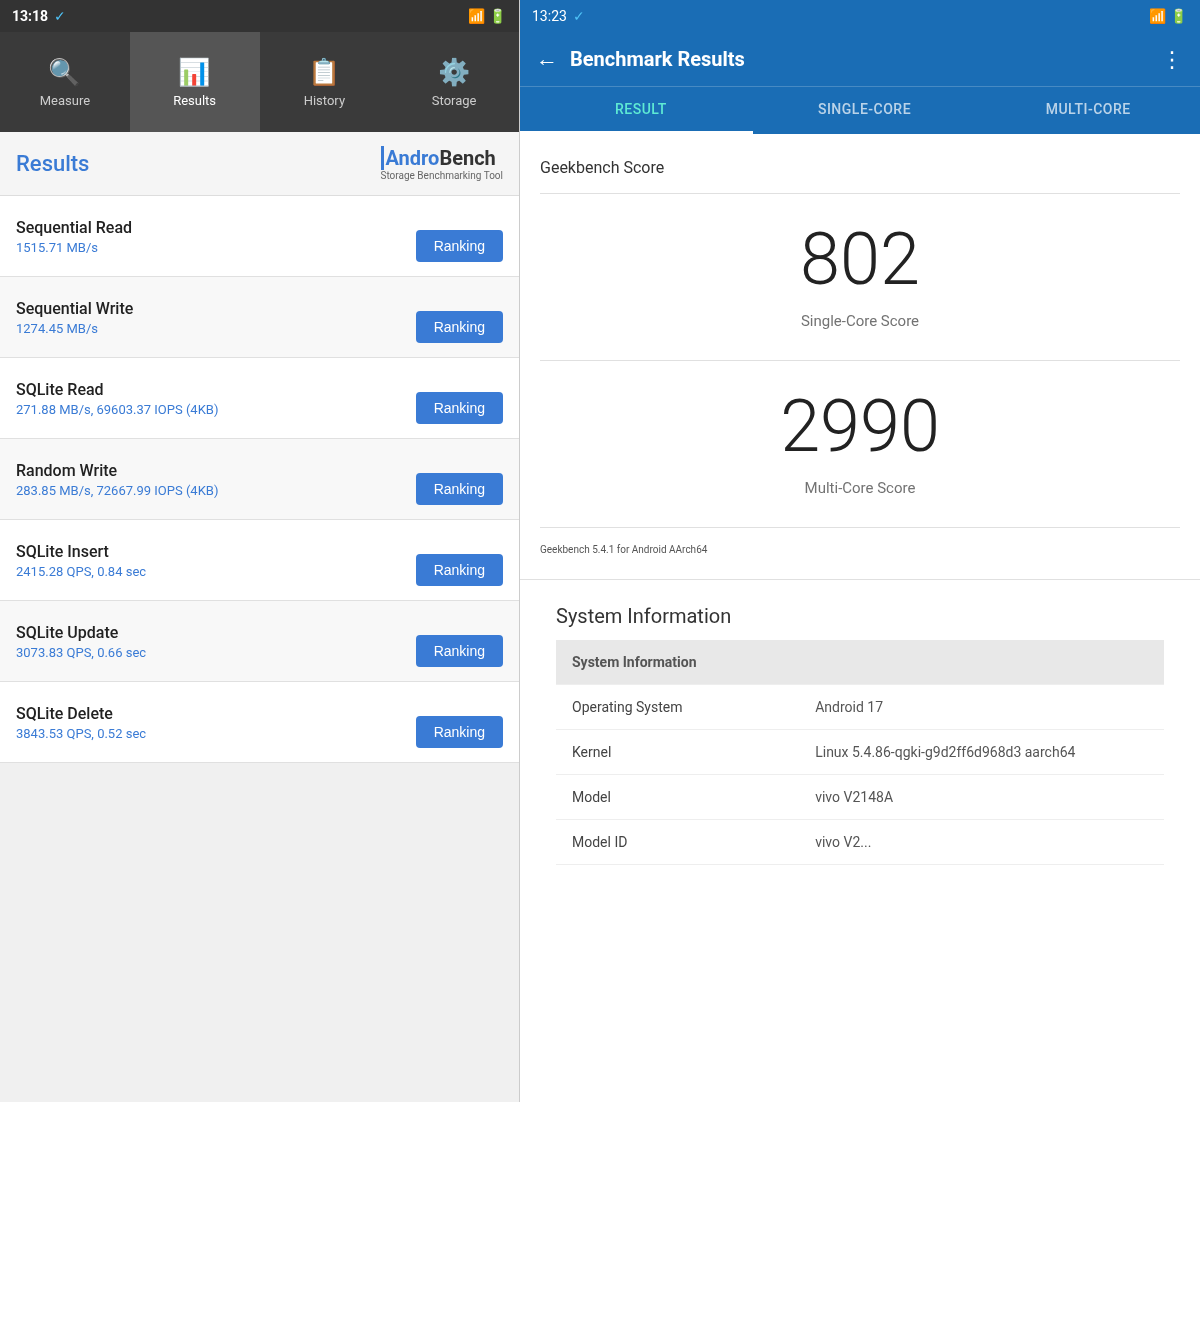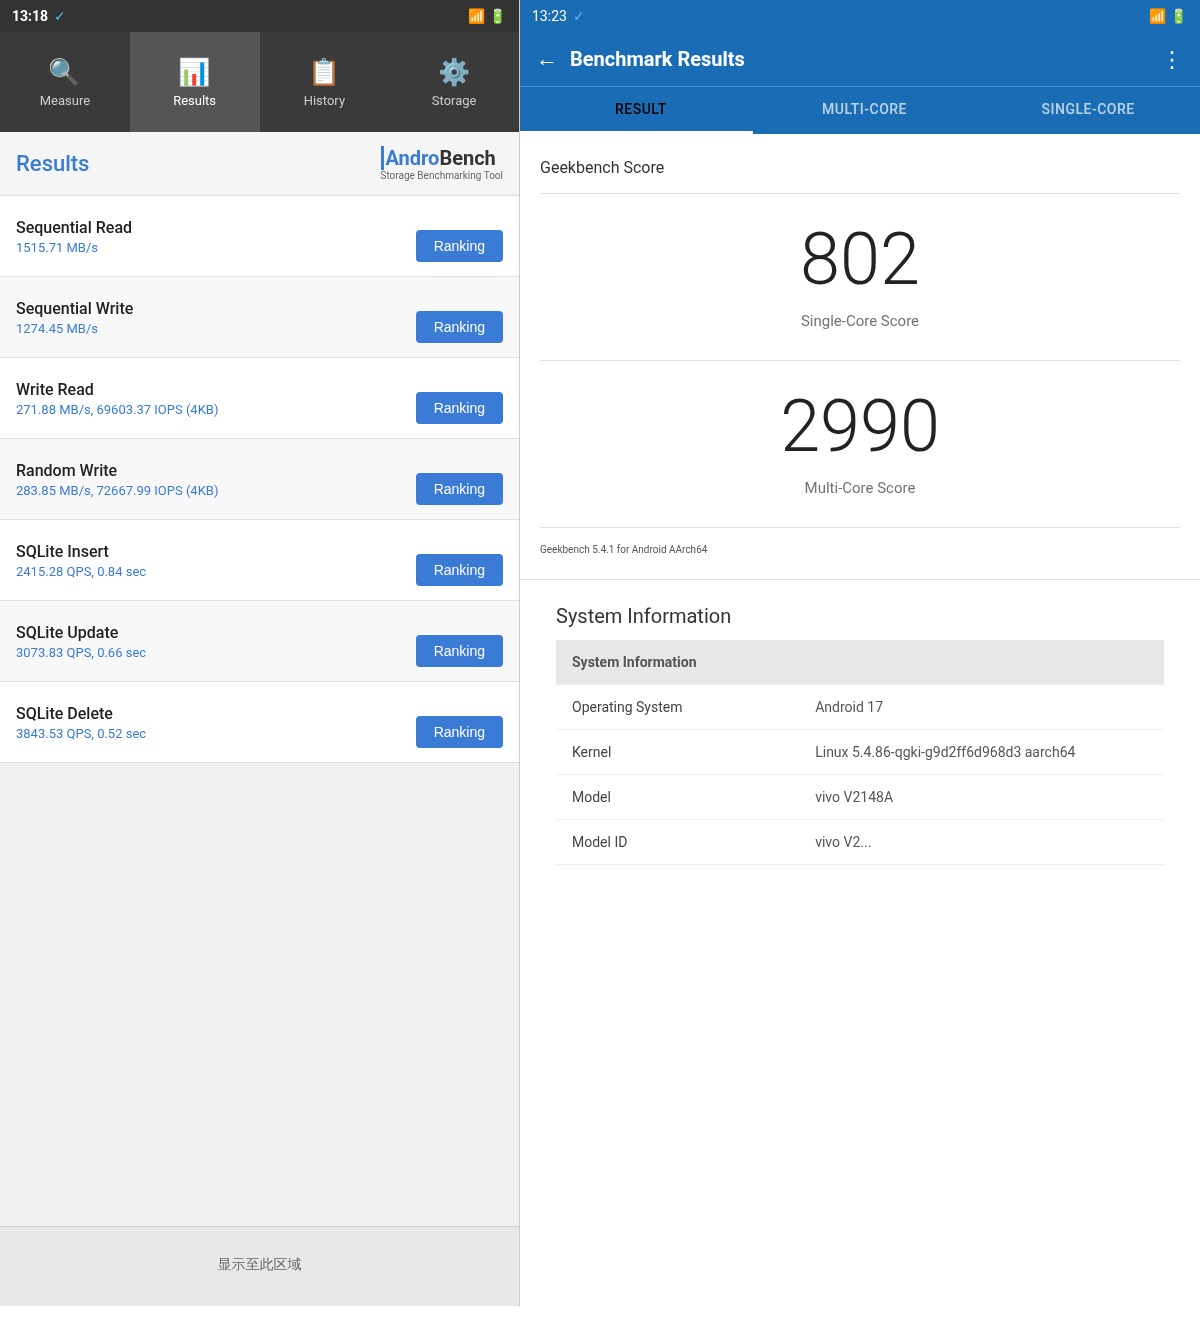--- a/index.html
+++ b/index.html
@@ -8,21 +8,21 @@
       display: flex;
       width: 1200px;
       height: 1326px;
       overflow: hidden;
       background: #fff;
     }
 
     
     .left-panel {
       width: 520px;
-      height: 1306px;
+      height: 1102px;
       background: #f0f0f0;
       display: flex;
       flex-direction: column;
       border-right: 1px solid #ccc;
     }
 
     .status-bar-left {
       background: #333;
       color: #fff;
       font-size: 14px;
@@ -215,21 +215,21 @@
       text-align: center;
       padding: 14px 10px;
       color: rgba(255,255,255,0.7);
       font-size: 14px;
       font-weight: 500;
       cursor: pointer;
       letter-spacing: 0.5px;
     }
 
     .tab-item.active {
-      color: #000000;
+      color: #5eead4;
       border-bottom: 3px solid #fff;
       padding-left: 19px;
     }
 
     .content-area {
       flex: 1;
       padding: 0;
       background: #fff;
     }
 
@@ -393,21 +393,21 @@
     <div class="result-row">
       <div class="result-info">
         <div class="label">Sequential Write</div>
         <div class="value">1274.45 MB/s</div>
       </div>
       <button class="ranking-btn">Ranking</button>
     </div>
 
     <div class="result-row">
       <div class="result-info">
-        <div class="label">Write Read</div>
+        <div class="label">SQLite Read</div>
         <div class="value">271.88 MB/s, 69603.37 IOPS (4KB)</div>
       </div>
       <button class="ranking-btn">Ranking</button>
     </div>
 
     <div class="result-row">
       <div class="result-info">
         <div class="label">Random Write</div>
         <div class="value">283.85 MB/s, 72667.99 IOPS (4KB)</div>
       </div>
@@ -432,26 +432,20 @@
 
     <div class="result-row">
       <div class="result-info">
         <div class="label">SQLite Delete</div>
         <div class="value">3843.53 QPS, 0.52 sec</div>
       </div>
       <button class="ranking-btn">Ranking</button>
     </div>
   </div>
 
-  <div class="bottom-bar-left">
-    <div>
-      <div>显示至此区域</div>
-      <div class="scroll-indicator"></div>
-    </div>
-  </div>
 </div>
 
 <div class="right-panel">
 
   <div class="status-bar-right">
     <span class="time">13:23</span>
     <span class="verified-icon">✓</span>
     <div class="status-icons">
       <span>📶</span>
       <span>🔋</span>
@@ -461,22 +455,22 @@
   <div class="app-bar">
     <div class="app-bar-left">
       <span class="back-arrow">←</span>
       <span class="app-bar-title">Benchmark  Results</span>
     </div>
     <span class="dots-menu">⋮</span>
   </div>
 
   <div class="tab-bar">
     <div class="tab-item active">RESULT</div>
+    <div class="tab-item">SINGLE-CORE</div>
     <div class="tab-item">MULTI-CORE</div>
-    <div class="tab-item">SINGLE-CORE</div>
   </div>
 
   <div class="content-area">
 
     <div class="section-title">Geekbench Score</div>
     <div class="score-divider"></div>
 
     <div class="score-block">
       <div class="score-number">802</div>
       <div class="score-label">Single-Core Score</div>

